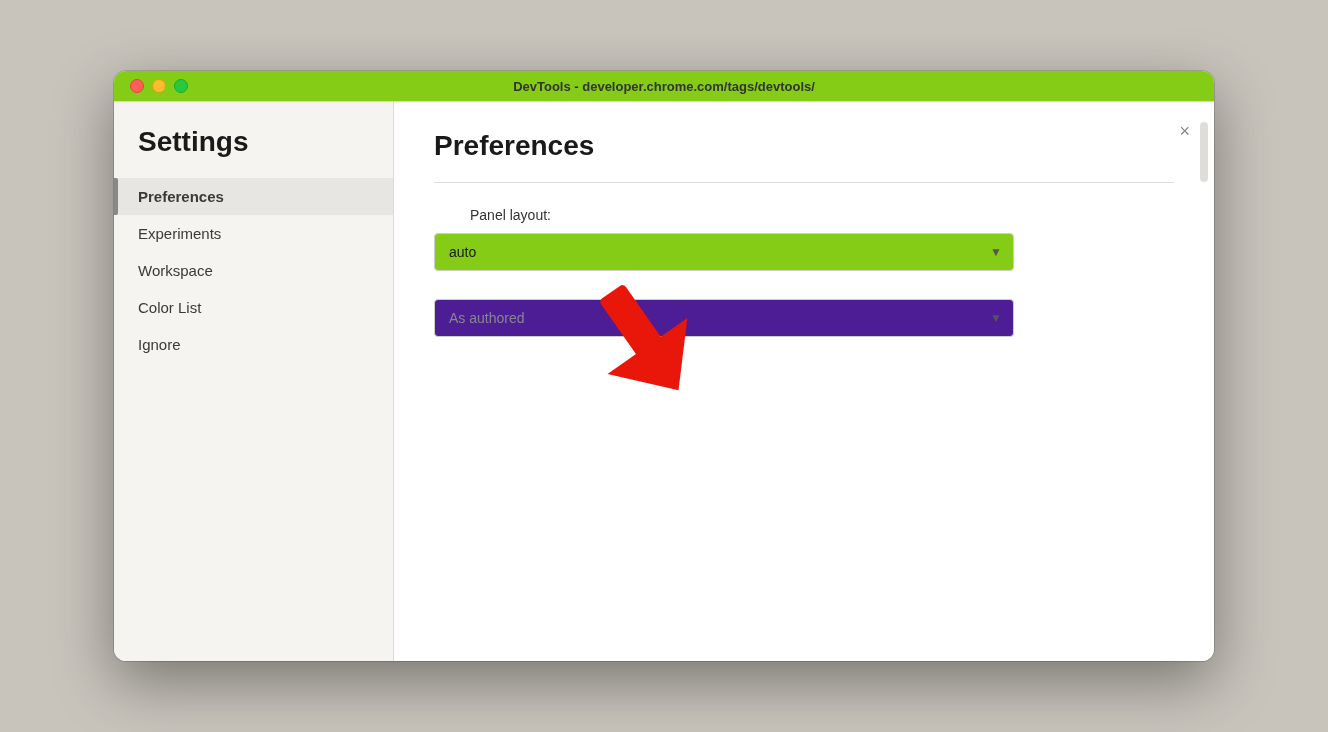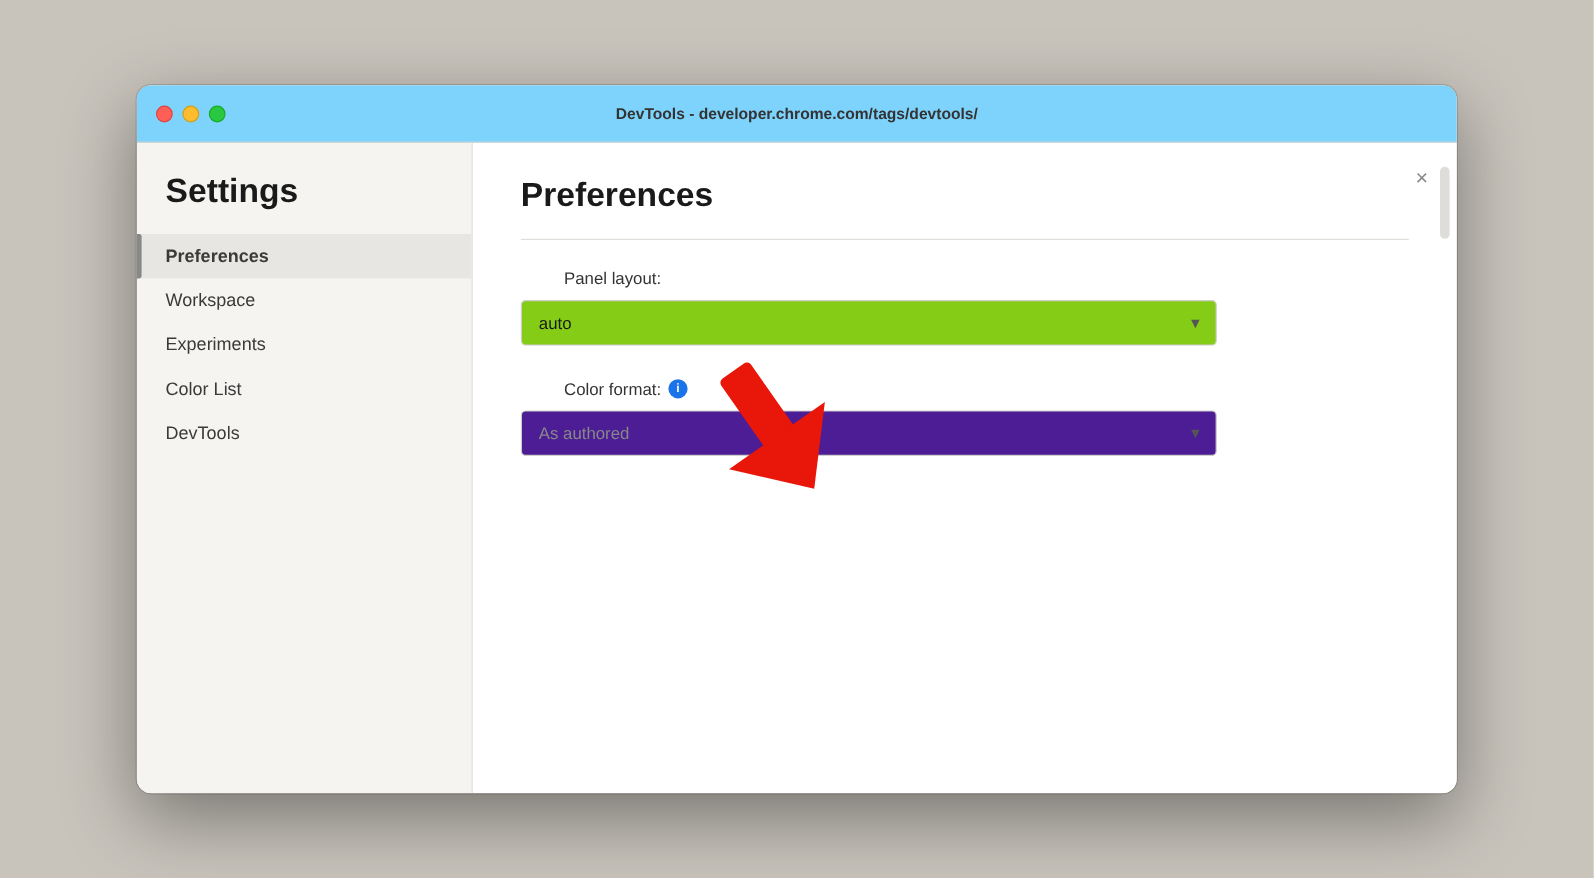--- a/index.html
+++ b/index.html
@@ -27,22 +27,22 @@
       height: 590px;
       background: #f5f4f0;
       border-radius: 12px;
       box-shadow: 0 20px 60px rgba(0,0,0,0.4), 0 0 0 1px rgba(0,0,0,0.15);
       overflow: hidden;
       display: flex;
       flex-direction: column;
     }
 
     .titlebar {
-      background: #7dd3fc;
-      height: 48px;
+      background: #84cc16;
+      height: 31px;
       display: flex;
       align-items: center;
       padding: 0 16px;
       border-bottom: 1px solid #d8d6d0;
       flex-shrink: 0;
       position: relative;
     }
 
     .traffic-lights {
       display: flex;
@@ -252,24 +252,24 @@
       </div>
       <span class="titlebar-title">DevTools - developer.chrome.com/tags/devtools/</span>
     </div>
 
     <div class="window-content">
 
       <aside class="sidebar">
         <div class="sidebar-title">Settings</div>
         <ul class="sidebar-nav">
           <li class="sidebar-nav-item active">Preferences</li>
+          <li class="sidebar-nav-item">Experiments</li>
           <li class="sidebar-nav-item">Workspace</li>
-          <li class="sidebar-nav-item">Experiments</li>
           <li class="sidebar-nav-item">Color List</li>
-          <li class="sidebar-nav-item">DevTools</li>
+          <li class="sidebar-nav-item">Ignore</li>
         </ul>
       </aside>
 
       <main class="main-content">
         <button class="close-button">×</button>
         <div class="scrollbar-track"></div>
 
         <h1 class="main-title">Preferences</h1>
         <hr class="divider">
 
@@ -281,24 +281,20 @@
             <select class="select-control">
               <option value="auto">auto</option>
               <option value="horizontal">horizontal</option>
               <option value="vertical">vertical</option>
             </select>
             <span class="select-arrow">▼</span>
           </div>
         </div>
 
         <div class="setting-section" style="position:relative;">
-          <div class="setting-label">
-            <span>Color format:</span>
-            <span class="info-icon">i</span>
-          </div>
 
           <svg class="red-arrow" viewBox="0 0 140 120" xmlns="http://www.w3.org/2000/svg" style="position:absolute; left:100px; top:-30px; width:180px; height:130px; pointer-events:none; z-index:10;">
             <g transform="rotate(-35, 90, 60)">
 
               <rect x="72" y="10" width="28" height="75" rx="4" fill="#e8170a"></rect>
 
               <polygon points="40,70 130,70 85,120" fill="#e8170a"></polygon>
             </g>
           </svg>
 

